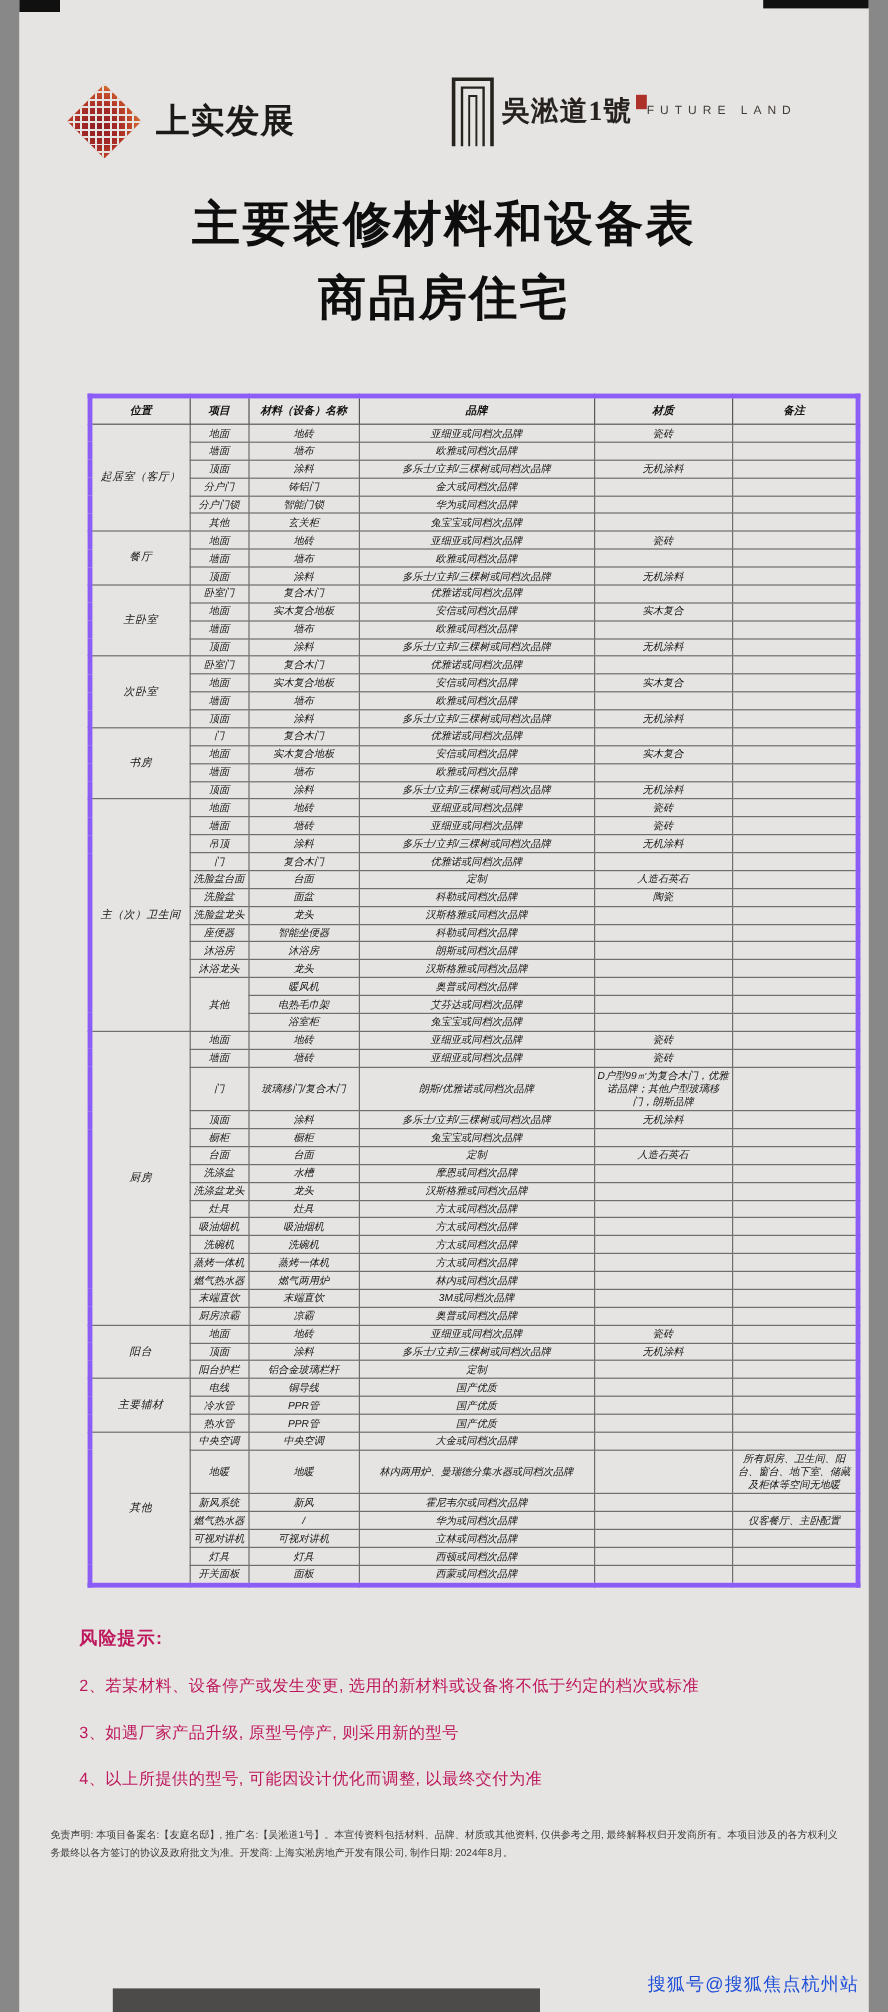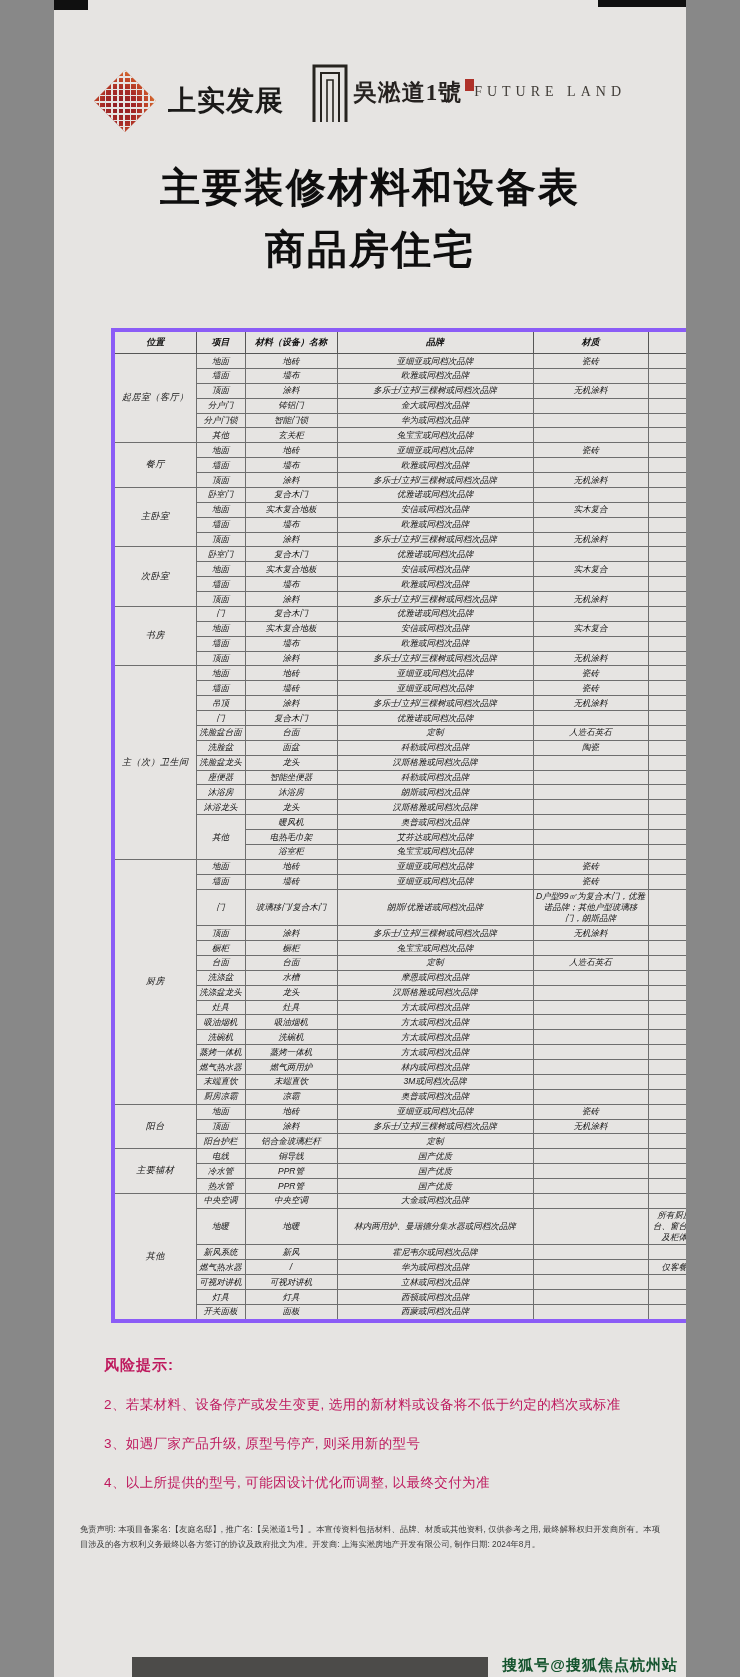--- a/index.html
+++ b/index.html
@@ -1,18 +1,18 @@
 <!DOCTYPE html>
 <html><head>
 <meta charset="utf-8">
 <style>
   html,body{margin:0;padding:0;}
   body{background:#888;}
   .page{
-    width:632px;height:1677px;margin:0 auto;position:relative;overflow:hidden;
+    width:708px;height:1677px;margin:0 auto;position:relative;overflow:hidden;
     background:#e6e4e2;color:#141414;
     font-family:"Liberation Sans",sans-serif;
   }
   
   .mark-tl{position:absolute;left:0;top:0;width:34px;height:10px;background:#101010;}
   .mark-tr{position:absolute;right:0;top:0;width:88px;height:7px;background:#101010;}
 
   
   .brand-row{display:flex;justify-content:space-between;align-items:flex-start;padding:54px 46px 0 40px;}
   .brand-left{display:flex;align-items:center;gap:12px;margin-top:16px;}
@@ -21,21 +21,21 @@
     background:radial-gradient(circle at 42% 58%, #8e1c23 0%, #a62a26 34%, #c8502a 58%, #e08a3a 80%, #efb55e 100%);}
   .diamond::after{content:"";position:absolute;inset:0;
     background:
       repeating-linear-gradient(0deg,transparent 0 4.6px,#e6e4e2 4.6px 6.2px),
       repeating-linear-gradient(90deg,transparent 0 4.6px,#e6e4e2 4.6px 6.2px);}
   .brand-left-name{font-size:28px;font-weight:bold;letter-spacing:1px;color:#1b1a19;}
   .brand-right{display:flex;flex-direction:row;align-items:center;margin-right:14px;}
   .brand-right-name{font-family:"Liberation Serif",serif;font-size:23px;font-weight:bold;color:#262220;
     display:flex;align-items:flex-start;gap:3px;margin-top:8px;letter-spacing:1px;}
   .seal{width:9px;height:12px;background:#ae3129;margin-top:2px;flex:0 0 auto;}
-  .brand-right-sub{font-family:Liberation Serif, serif;font-size:14px;letter-spacing:5px;color:#403c37;margin-top:8px;}
+  .brand-right-sub{font-family:Liberation Sans, sans-serif;font-size:10px;letter-spacing:5px;color:#403c37;margin-top:8px;}
 
   
   .title{margin-top:24px;text-align:center;font-family:"DejaVu Serif","Liberation Serif",serif;
     font-weight:bold;color:#0e0e0e;font-size:40px;line-height:1.55;letter-spacing:2px;}
 
   
   .table-wrap{margin:48px 43px 0 57px;}
   table{width:640px;border-collapse:collapse;table-layout:fixed;border:4px solid #8b5cf6;font-style:italic;}
   th{font-size:9px;font-weight:bold;padding:4px 2px;border:1px solid #565656;color:#111;}
   td{font-size:8.5px;line-height:1.28;padding:1.5px 2px;border:1px solid #6e6e6e;
@@ -46,21 +46,21 @@
   
   .risk{margin:33px 40px 0 50px;color:#be185d;}
   .risk-heading{font-size:15px;font-weight:bold;letter-spacing:1px;}
   .risk-item{font-size:13.5px;margin-top:21px;letter-spacing:0.4px;}
 
   
   .disclaimer{margin:30px 26px 0 26px;font-size:8.3px;color:#3a3a3a;line-height:1.8;text-align:justify;}
 
   
   .bottom-bar{position:absolute;left:78px;bottom:0;width:356px;height:20px;background:#4c4b49;}
-  .watermark{position:absolute;right:8px;bottom:2px;font-size:15px;color:#14532d;letter-spacing:1px;font-weight:bold;}
+  .watermark{position:absolute;right:8px;bottom:14px;font-size:15px;color:#1d4ed8;letter-spacing:1px;}
 
   .door-icon{display:block;}
 </style>
 </head>
 <body>
 
 <div class="page">
 
   <div class="mark-tl"></div>
   <div class="mark-tr"></div>

